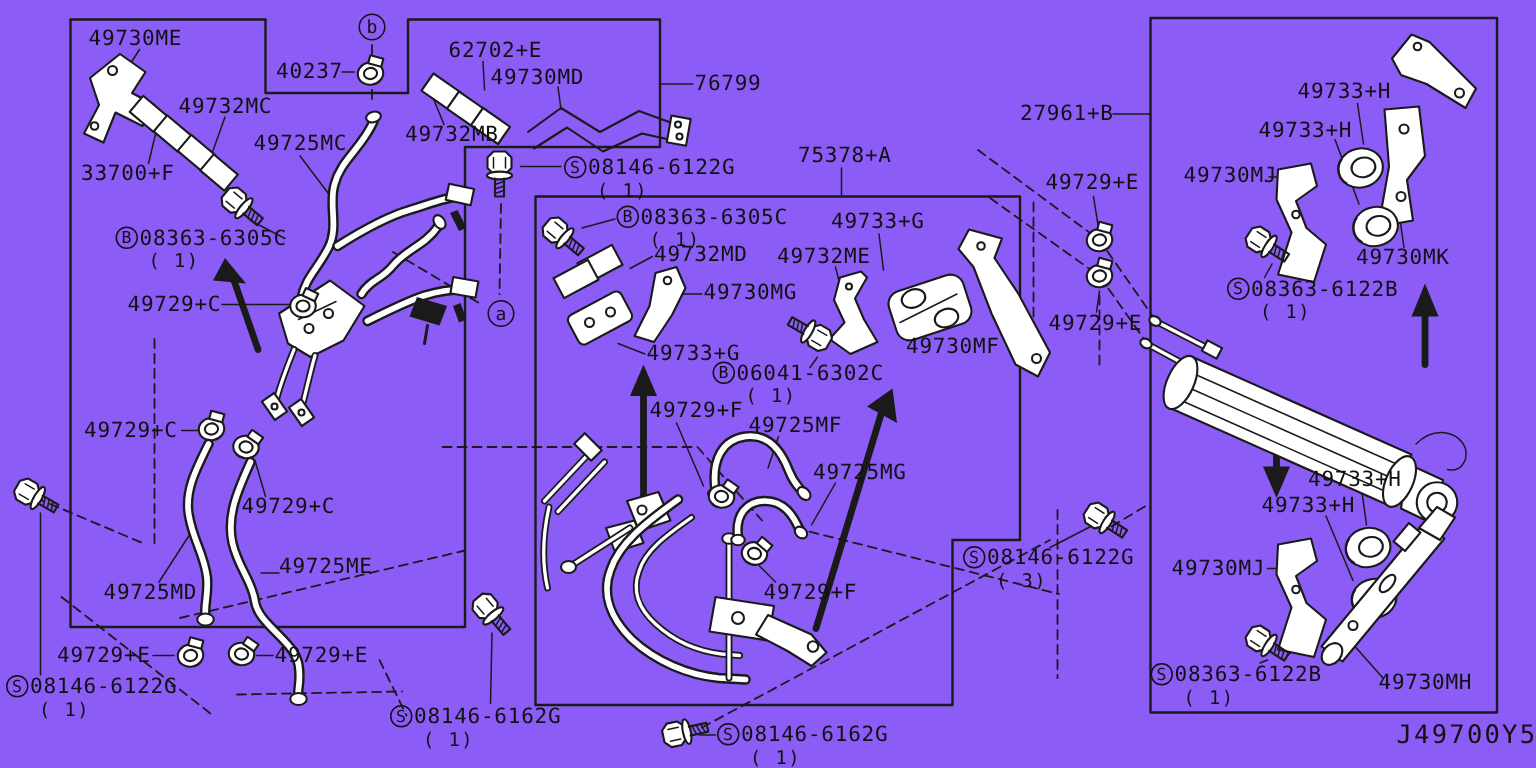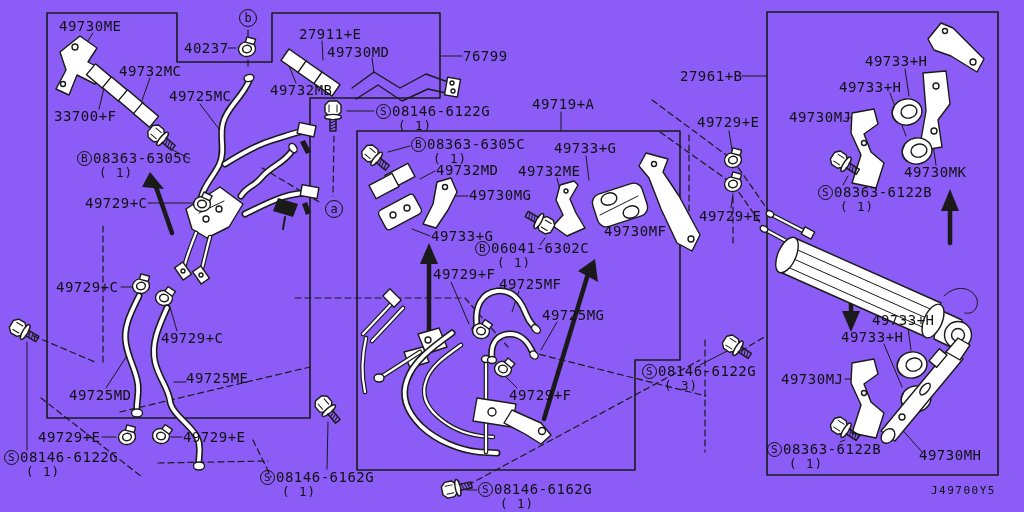--- a/index.html
+++ b/index.html
@@ -7,21 +7,21 @@
          font-family:"DejaVu Sans Mono",monospace;color:#111}
   .stage svg{position:absolute;left:0;top:0}
   .lbl{position:absolute;font:14px/15px "DejaVu Sans Mono",monospace;letter-spacing:.5px;
        color:#111;white-space:nowrap}
   .qty{font-size:12.5px;line-height:13px;margin-left:22px;letter-spacing:1px}
   .circ{display:inline-block;width:15px;height:15px;line-height:14px;text-align:center;
         border:1.4px solid #111;border-radius:50%;font-size:11px;margin-right:1px;
         vertical-align:1px;box-sizing:border-box}
   .mark{position:absolute;width:18px;height:18px;line-height:16px;text-align:center;
         border:1.4px solid #111;border-radius:50%;font-size:12px;box-sizing:border-box}
-  .jcode{font-size:11px;letter-spacing:1.5px}
+  .jcode{font-size:17px;letter-spacing:1.5px}
   
   .ink{stroke:#1a1a1a;fill:none;stroke-width:1.4;stroke-linecap:round;stroke-linejoin:round}
   .thin{stroke-width:1}
   .box{stroke-width:1.6;fill:none}
   .dash{stroke-dasharray:6 4;stroke-width:1.2}
   .to{stroke-width:7}
   .ti{stroke:#fff;stroke-width:3.8}
   .po{stroke-width:4.6}
   .pi{stroke:#fff;stroke-width:2.2}
   .wh{fill:#fff}
@@ -340,28 +340,28 @@
     <circle class="ink" cx="902" cy="417" r="3"></circle>
     <ellipse class="ink wh" cx="925" cy="389" rx="7" ry="3.5" transform="rotate(-50 925 389)"></ellipse>
     <polygon class="ink wh" points="946,352 958,338 970,345 960,360"></polygon>
     <rect class="ink wh" x="-8" y="-5" width="16" height="10" transform="translate(938 358) rotate(-50)"></rect>
   </g>
   <use href="#bolt" transform="translate(841,427) rotate(33)"></use>
 </svg>
 
 <div class="lbl" style="left:59px;top:19px">49730ME</div>
 <div class="lbl" style="left:184px;top:41px">40237</div>
-<div class="lbl" style="left:299px;top:27px">27911+E</div>
+<div class="lbl" style="left:299px;top:27px">62702+E</div>
 <div class="lbl" style="left:327px;top:45px">49730MD</div>
 <div class="lbl" style="left:463px;top:49px">76799</div>
 <div class="lbl" style="left:119px;top:64px">49732MC</div>
 <div class="lbl" style="left:169px;top:89px">49725MC</div>
 <div class="lbl" style="left:270px;top:83px">49732MB</div>
 <div class="lbl" style="left:54px;top:109px">33700+F</div>
-<div class="lbl" style="left:532px;top:97px">49719+A</div>
+<div class="lbl" style="left:532px;top:97px">75378+A</div>
 <div class="lbl" style="left:554px;top:141px">49733+G</div>
 <div class="lbl" style="left:436px;top:163px">49732MD</div>
 <div class="lbl" style="left:518px;top:164px">49732ME</div>
 <div class="lbl" style="left:469px;top:188px">49730MG</div>
 <div class="lbl" style="left:85px;top:196px">49729+C</div>
 <div class="lbl" style="left:431px;top:229px">49733+G</div>
 <div class="lbl" style="left:604px;top:224px">49730MF</div>
 <div class="lbl" style="left:433px;top:267px">49729+F</div>
 <div class="lbl" style="left:499px;top:277px">49725MF</div>
 <div class="lbl" style="left:542px;top:308px">49725MG</div>

